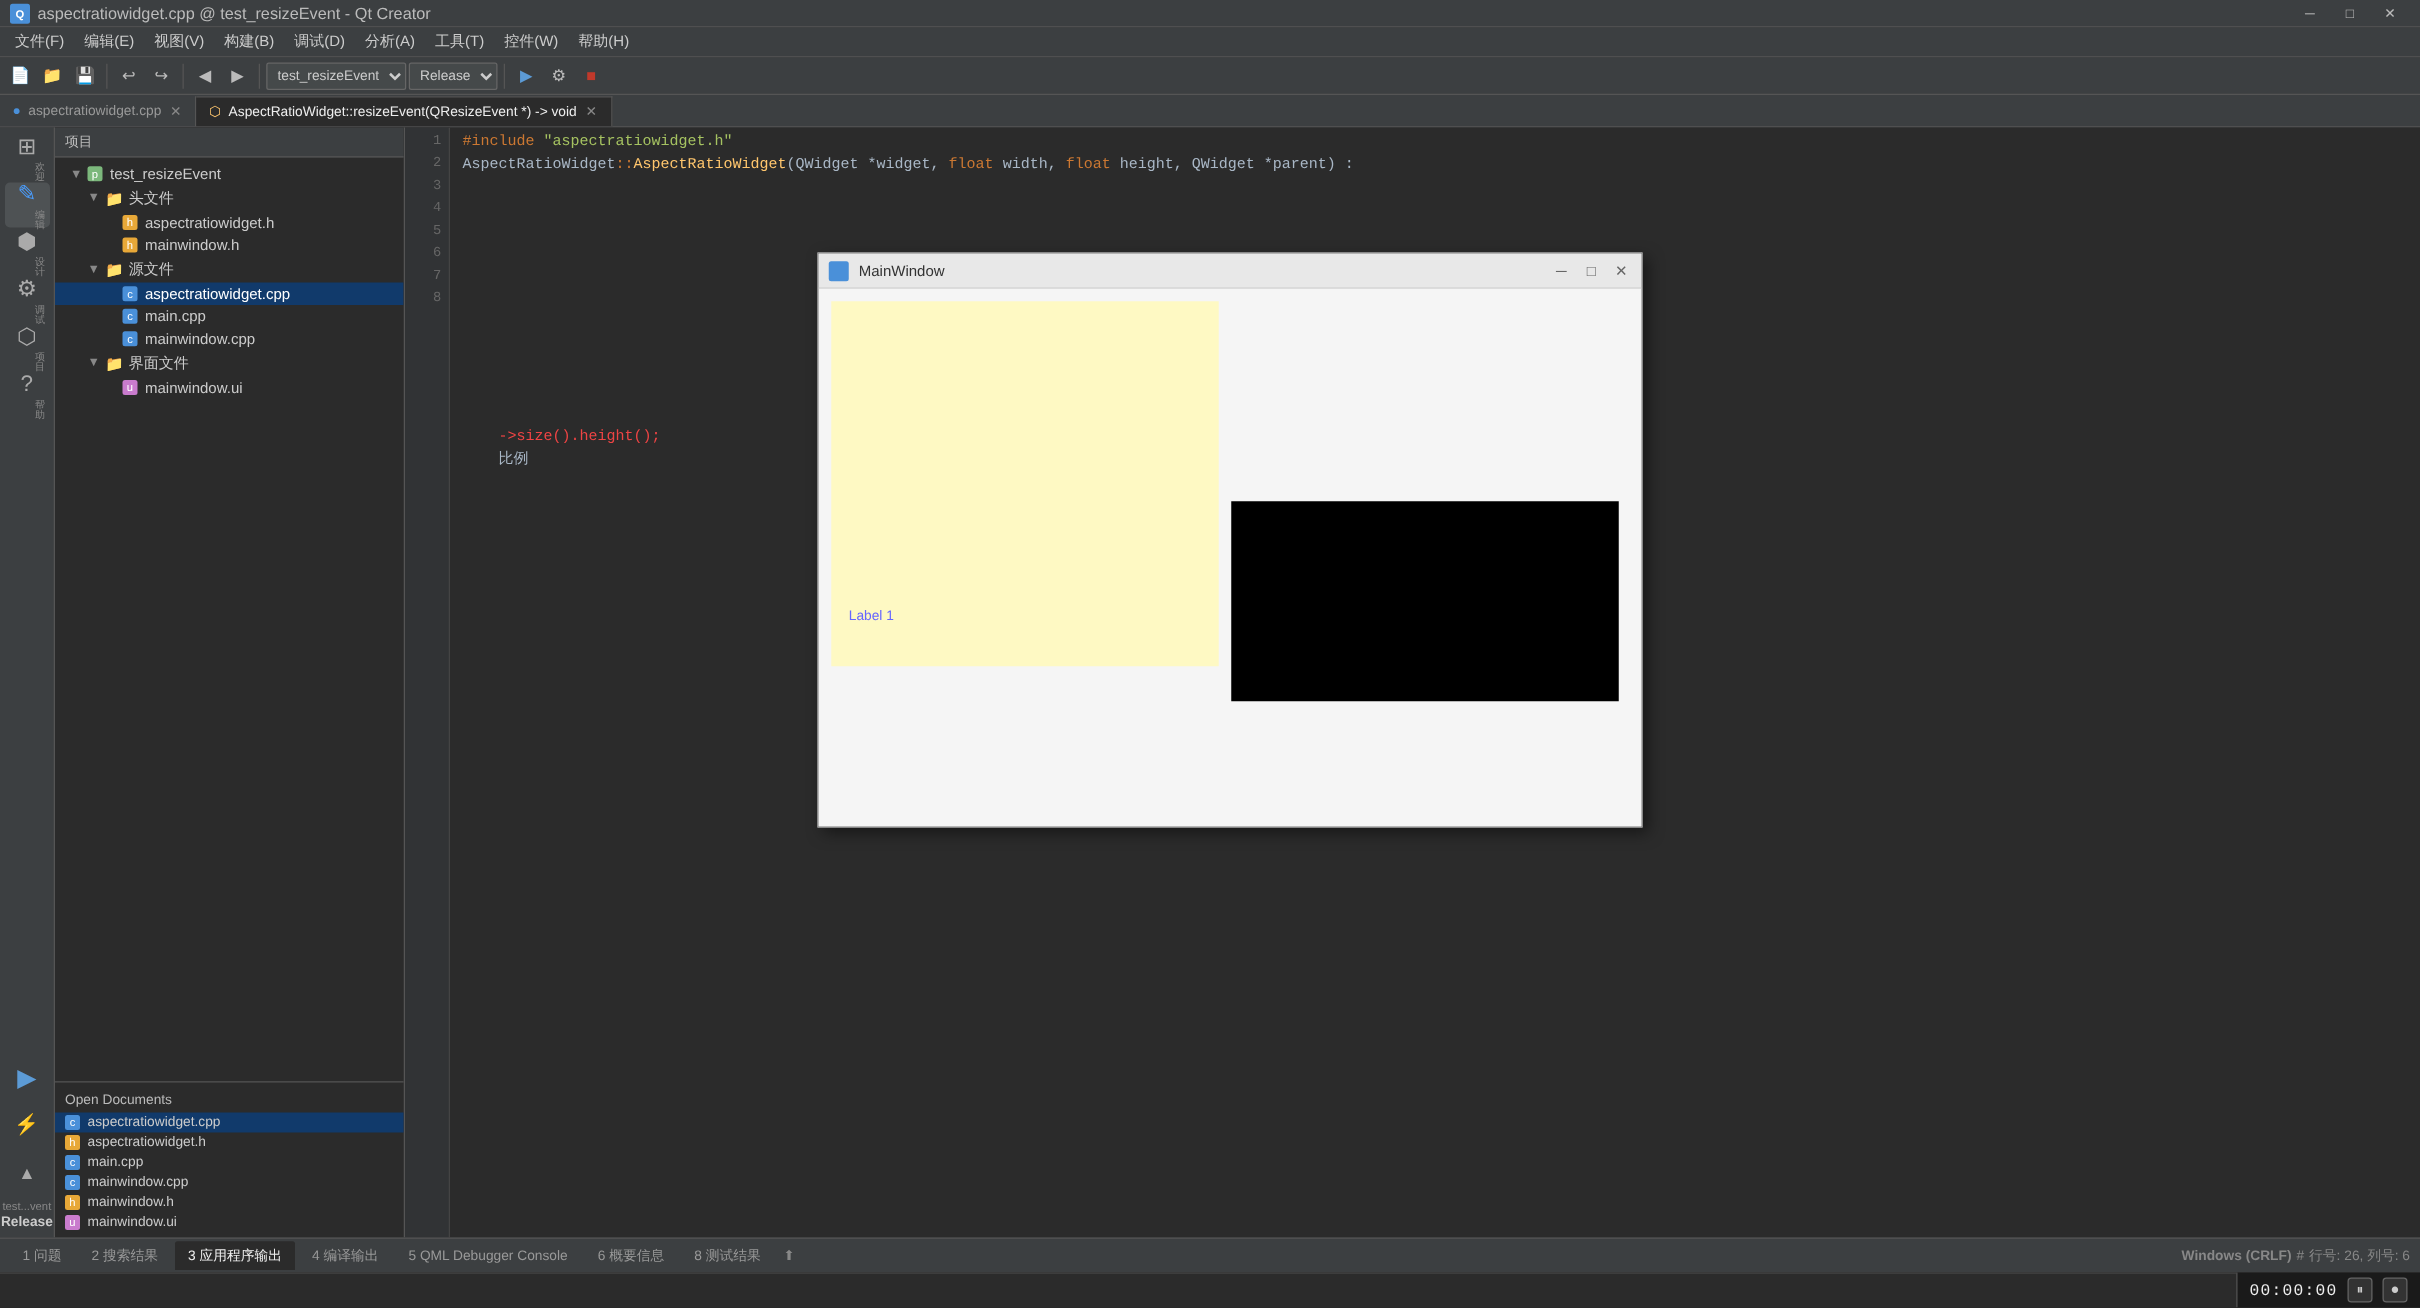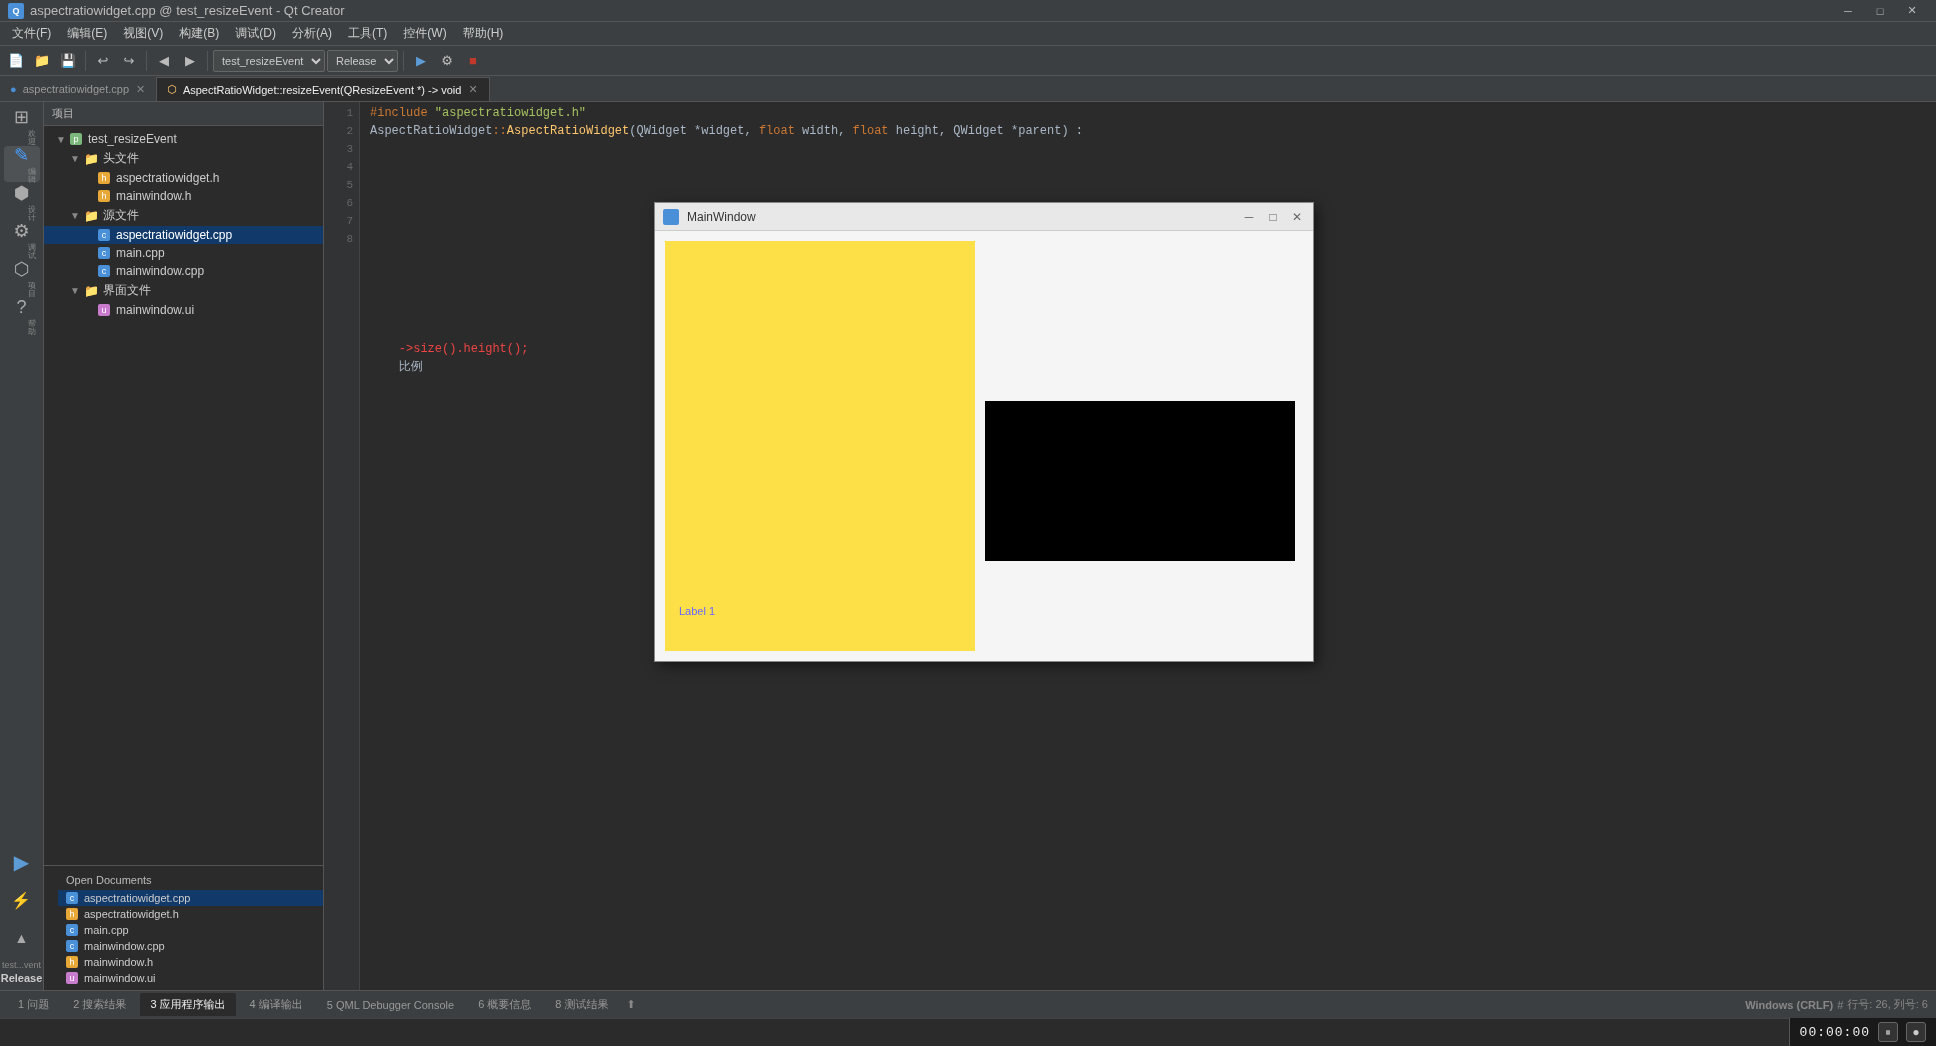--- a/index.html
+++ b/index.html
@@ -210,21 +210,21 @@
     .tree-arrow { font-size: 10px; color: #888; width: 10px; text-align: center; }
     .file-dot { width: 12px; height: 12px; border-radius: 2px; display: inline-flex; align-items: center; justify-content: center; font-size: 9px; margin-right: 2px; }
     .file-dot.cpp { background: #4a90d9; color: white; }
     .file-dot.h { background: #e8a838; color: white; }
     .file-dot.pro { background: #7cb87c; color: white; }
     .file-dot.ui { background: #c97bcd; color: white; }
 
     
     #open-docs {
       border-top: 1px solid #555;
-      padding: 6px 0 4px 14px;
+      padding: 6px 0 4px 0;
     }
     #open-docs-header {
       padding: 2px 8px;
       font-size: 11px;
       color: #bbb;
       margin-bottom: 2px;
     }
     .doc-item {
       display: flex; align-items: center; gap: 4px;
       padding: 2px 8px;
@@ -364,22 +364,22 @@
     }
     #mw-body {
       width: 100%;
       height: calc(100% - 28px);
       background: #f5f5f5;
       position: relative;
     }
     #blue-widget {
       position: absolute;
       left: 10px; top: 10px;
-      width: 310px; height: 410px;
-      background: #fde047;
+      width: 310px; height: 292px;
+      background: #fef9c3;
       display: flex; align-items: flex-end;
     }
     .label-1 {
       font-size: 11px; color: #6666ff;
       padding: 4px;
       position: absolute;
       bottom: 30px; left: 10px;
     }
     #black-widget {
       position: absolute;

